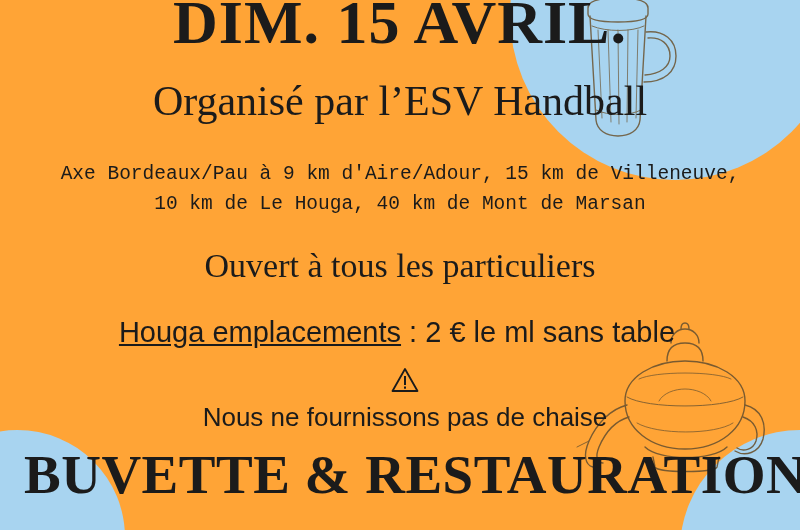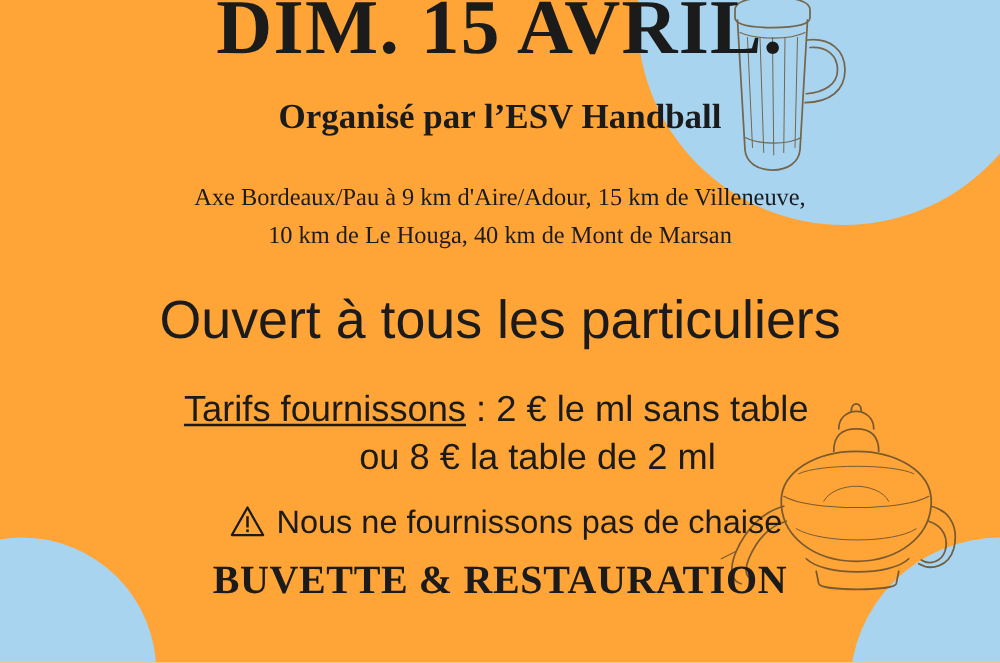--- a/index.html
+++ b/index.html
@@ -80,39 +80,39 @@
     font-size: 62px;
     font-weight: 700;
     letter-spacing: 1px;
     margin: 0;
     padding-top: 0;
     line-height: 0.72;
     white-space: nowrap;
   }
   .line-organiser {
     font-family: "Liberation Serif", serif;
-    font-size: 28px;
-    font-weight: 700;
+    font-size: 42px;
+    font-weight: 400;
     margin: 34px 0 0 0;
     line-height: 1.05;
   }
   .addr-block {
     margin: 36px 0 0 0;
     font-size: 19.5px;
     line-height: 1.55;
-    font-family: Liberation Serif, serif;
+    font-family: Liberation Mono, monospace;
   }
   .addr-line {
     display: block;
   }
   .open-block {
     margin: 26px 0 0 0;
-    font-size: 43px;
+    font-size: 34px;
     line-height: 1.25;
-    font-family: Liberation Sans, sans-serif;
+    font-family: Liberation Serif, serif;
   }
   .open-line {
     display: block;
   }
   .tarifs-block {
     margin: 26px 0 0 0;
     font-size: 29px;
     line-height: 1.3;
     font-family: "Liberation Sans", sans-serif;
   }
@@ -129,31 +129,32 @@
   }
   .notice-block {
     margin: 16px 0 0 0;
     font-size: 26px;
     font-family: "Liberation Sans", sans-serif;
     display: flex;
     justify-content: center;
     align-items: center;
     gap: 9px;
     padding-left: 10px;
+    flex-direction: column;
   }
   .warn-icon {
     display: inline-block;
     width: 28px;
     height: 26px;
   }
   .buvette-line {
     margin: 14px 0 0 0;
     font-family: "Liberation Serif", serif;
     font-weight: 700;
-    font-size: 32px;
+    font-size: 55px;
     line-height: 1;
     letter-spacing: 0.5px;
     white-space: nowrap;
   }
 </style>
 </head>
 <body>
 
 <div class="poster">
 
@@ -209,22 +210,21 @@
     <div class="addr-block">
       <span class="addr-line">Axe Bordeaux/Pau à 9 km d'Aire/Adour, 15 km de Villeneuve,</span>
       <span class="addr-line">10 km de Le Houga, 40 km de Mont de Marsan</span>
     </div>
 
     <div class="open-block">
       <span class="open-line">Ouvert à tous les particuliers</span>
     </div>
 
     <div class="tarifs-block">
-      <span class="tarif-line-1"><span class="tarif-label">Tarifs fournissons</span><span> : 2 € le ml sans table</span></span>
-      <span class="tarif-line-2">ou 8 € la table de 2 ml</span>
+      <span class="tarif-line-1"><span class="tarif-label">Houga emplacements</span><span> : 2 € le ml sans table</span></span>
     </div>
 
     <div class="notice-block">
       <span class="warn-icon">
         <svg viewBox="0 0 28 26" width="28" height="26">
           <path d="M14 2 L26.5 24 L1.5 24 Z" fill="none" stroke="#1b1b1b" stroke-width="1.8" stroke-linejoin="round"></path>
           <rect x="13" y="9" width="2" height="9" fill="#1b1b1b"></rect>
           <rect x="13" y="19.5" width="2" height="2.2" fill="#1b1b1b"></rect>
         </svg>
       </span>

